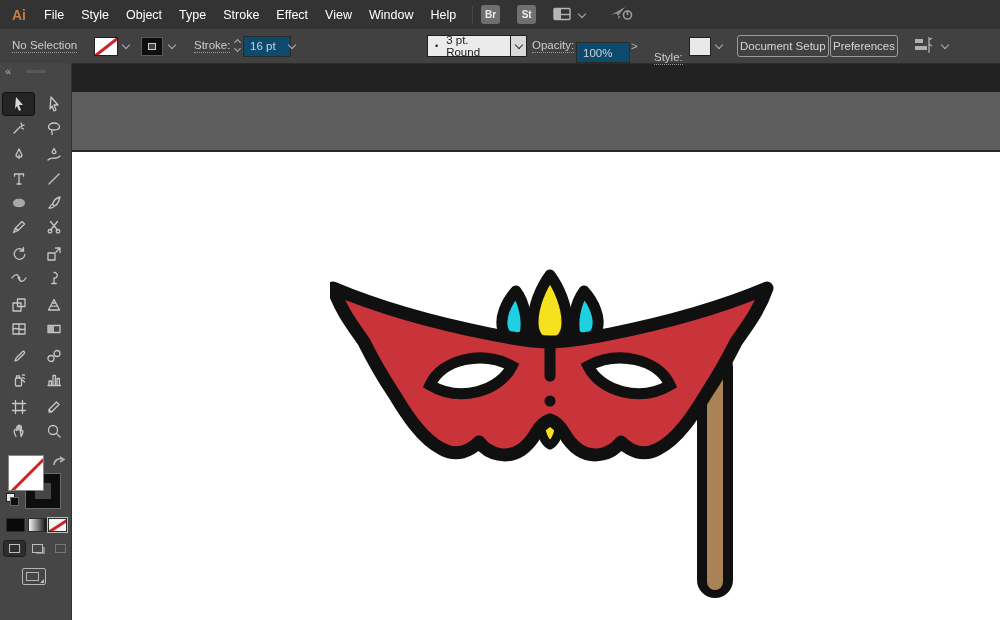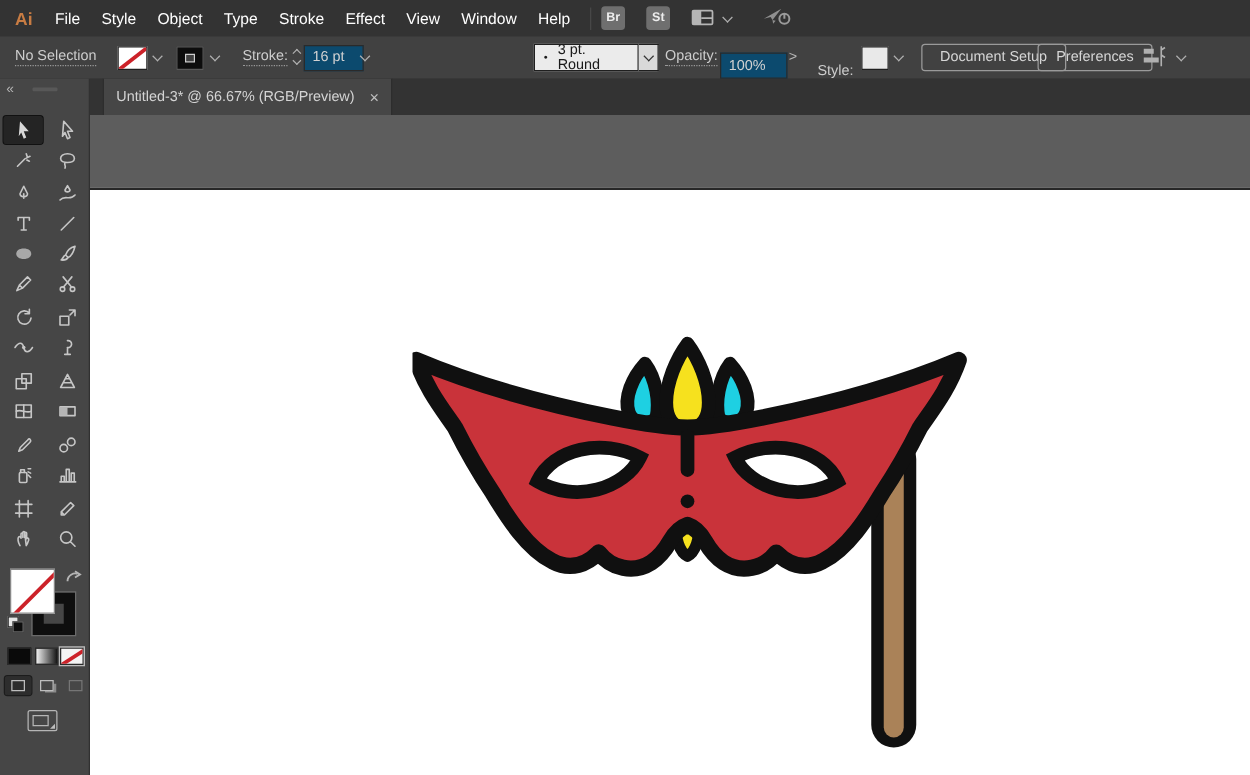--- a/index.html
+++ b/index.html
@@ -30,21 +30,21 @@
   .stroke-proxy span{width:6px;height:5px;background:#414141;outline:1px solid #cfcfcf;display:block;}
   .field{height:19px;background:#0c4a6e;border:1px solid #2a2a2a;color:#d2d2d2;
          display:flex;align-items:center;padding:0 6px;}
   .wbox{height:20px;background:#ebebeb;border:1px solid #1f1f1f;color:#1a1a1a;
         display:flex;align-items:center;padding:0 7px;}
   .wchev{width:15px;height:20px;background:#d9d9d9;border:1px solid #1f1f1f;border-left:none;
          display:flex;align-items:center;justify-content:center;}
   .wchev .chev{border-color:#333;}
   .profile-line{width:38px;height:3px;background:#111;border-radius:2px;margin-right:7px;}
   .btn{height:20px;border:1px solid #9a9a9a;border-radius:3px;background:transparent;color:#d6d6d6;
-       font-size:11.5px;display:flex;align-items:center;padding:0 14px;}
+       font-size:11.5px;display:flex;align-items:center;padding:0 2px;}
   .stepper{display:flex;flex-direction:column;gap:2px;margin:0 4px;}
   .stepper .chev{width:4px;height:4px;}
   .chev-up{transform:rotate(-135deg);margin-bottom:-1px;}
   
   .tabbar{position:absolute;left:72px;top:63px;width:928px;height:29px;background:#333333;
           border-bottom:1px solid #272727;}
   .tab{position:absolute;left:10px;top:0;height:29px;background:#464646;border-right:1px solid #262626;
        border-left:1px solid #262626;display:flex;align-items:center;padding:0 10px;gap:12px;
        font-size:11.5px;color:#d4d4d4;}
   .tab-close{color:#c0c0c0;font-size:13px;line-height:1;}
@@ -210,26 +210,20 @@
         <svg width="22" height="18" viewBox="0 0 22 18">
           <rect x="3" y="3" width="8" height="4" fill="#b0b0b0"></rect>
           <rect x="3" y="10" width="12" height="4" fill="#b0b0b0"></rect>
           <path d="M17 1 V17 M17 4 L20 2 M17 8 L20 10" stroke="#b0b0b0" stroke-width="1.3" fill="none"></path>
         </svg>
       </span>
       <span class="chev" style="margin-left:8px;"></span>
     </div>
   </div>
 
-  <div class="tabbar">
-    <div class="tab">
-      <span>Untitled-3* @ 66.67% (RGB/Preview)</span>
-      <span class="tab-close">×</span>
-    </div>
-  </div>
 
   <div class="canvas">
     <div class="artboard"></div>
     <div class="artwork">
       <svg width="450" height="340" viewBox="0 0 450 340">
 
         <line x1="385" y1="105" x2="385" y2="318" stroke-width="36" stroke-linecap="round" stroke="#101010" fill="none"></line>
         <line x1="385" y1="118" x2="385" y2="320" stroke-width="16" stroke-linecap="round" stroke="#aa8258" fill="none"></line>
 
         <path d="M 186 29 C 176 40 169 56 173 68 C 176 77 187 79 195 73 C 198 60 195 41 186 29 Z" stroke-width="11" stroke-linejoin="round" fill="#1ed0e2" stroke="#101010"></path>

